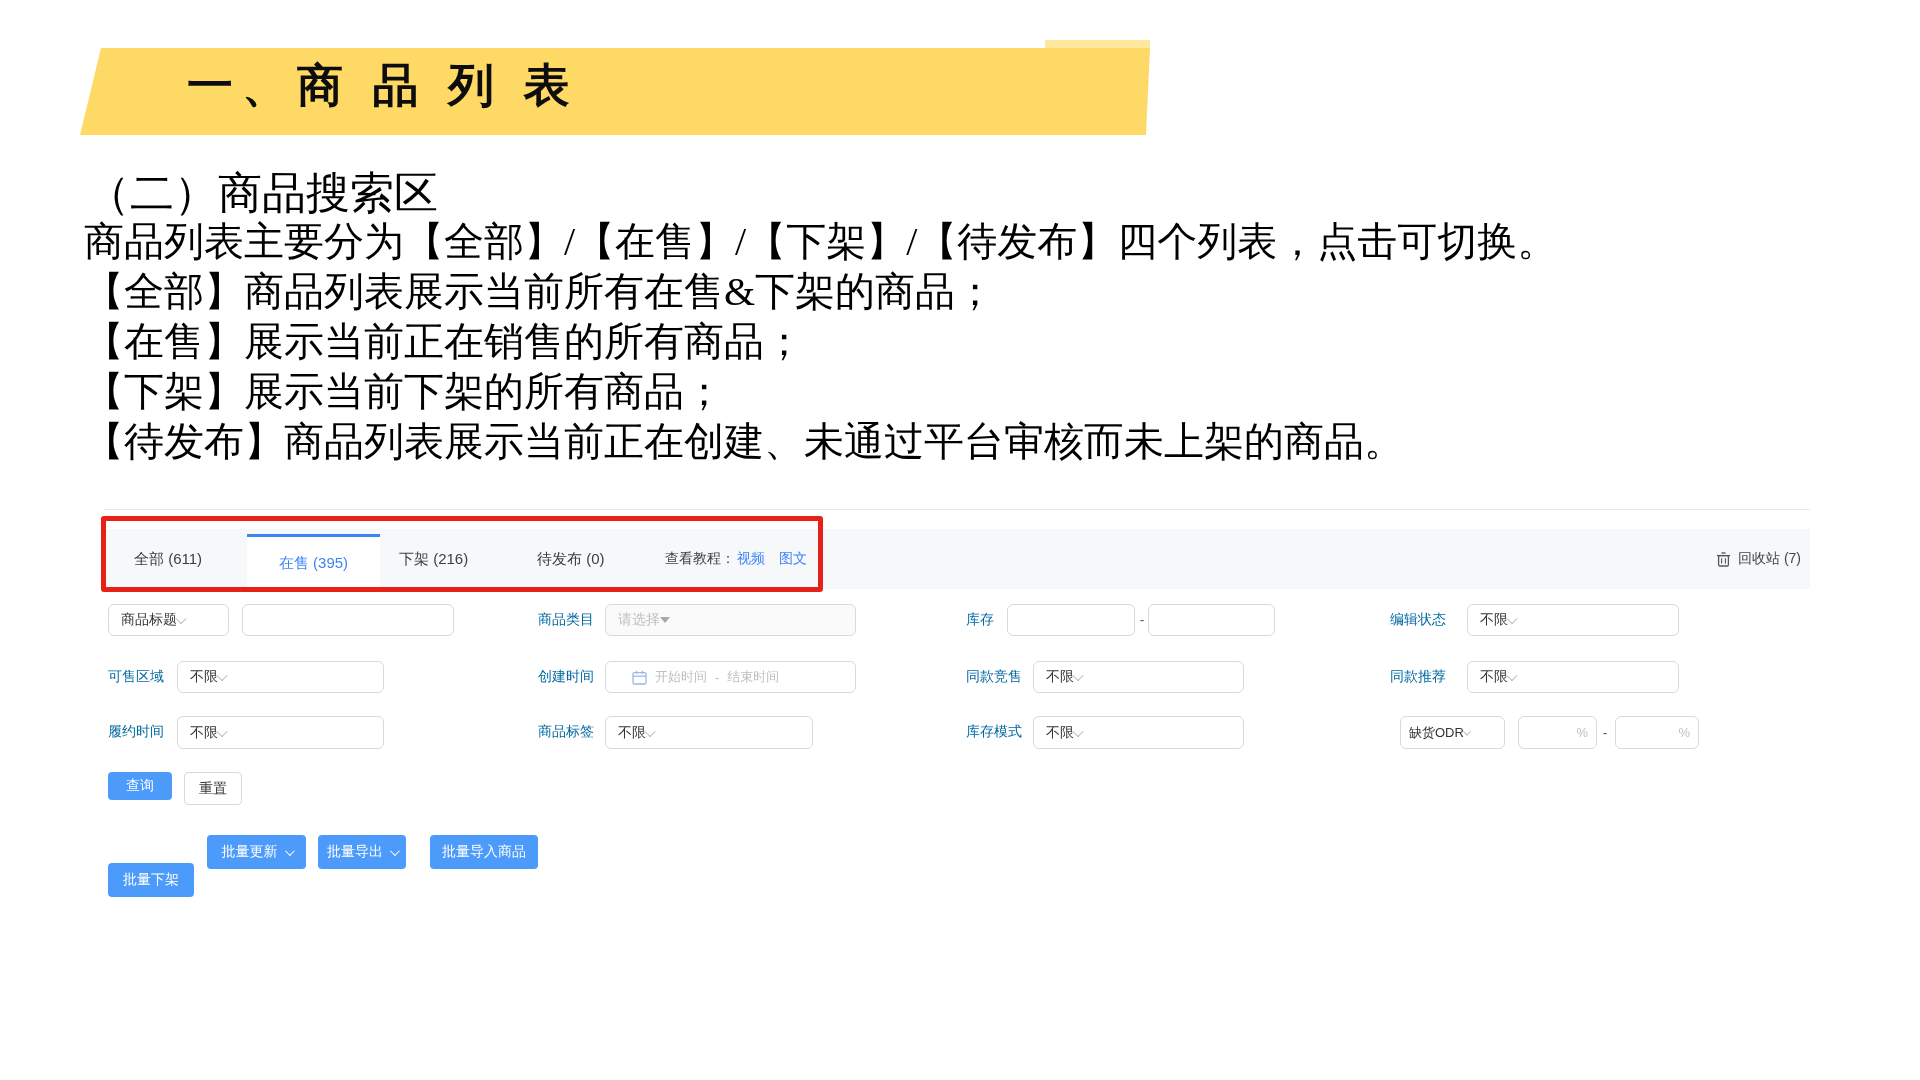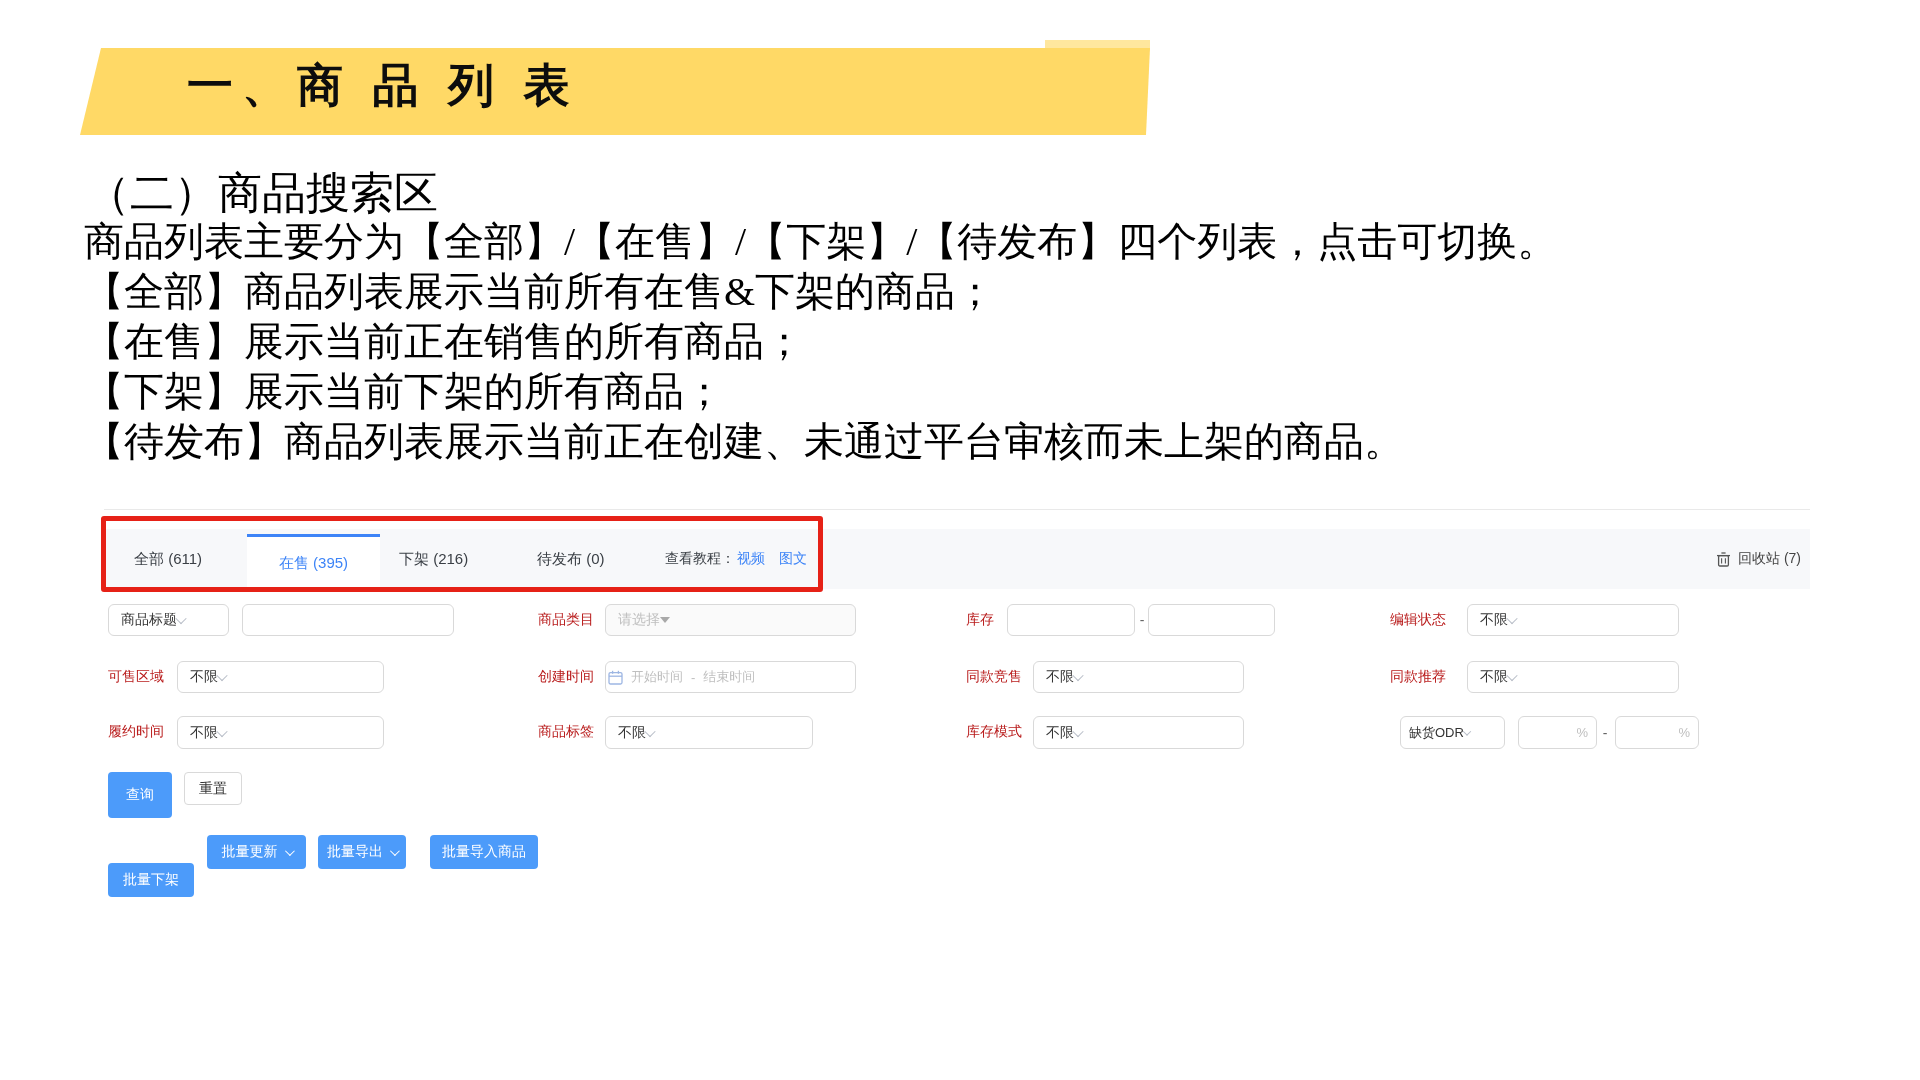--- a/index.html
+++ b/index.html
@@ -35,35 +35,35 @@
   .tutorial { position:absolute; left:561px; top:0; height:60px; display:flex;
               align-items:center; font-size:14px; color:#3a3f45; }
   .link-blue { color:#3D84F7; }
   .recycle { position:absolute; left:1612px; top:0; height:60px; display:flex;
              align-items:center; gap:7px; font-size:14px; color:#444; cursor:pointer; }
 
   .red-rect { left:101px; top:516px; width:722px; height:76px;
               border:5px solid #E62117; border-radius:3px; z-index:6; pointer-events:none; }
 
   
-  .lbl { height:32px; display:flex; align-items:center; font-size:14px; color:#b91c1c; }
+  .lbl { height:32px; display:flex; align-items:center; font-size:14px; color:#0369a1; }
   .box { height:32px; background:#fff; border:1px solid #d9d9d9; border-radius:6px;
          display:flex; align-items:center; font-size:14px; color:#333; }
   .box.sel { padding:0 12px; cursor:pointer; }
   .box.inp { padding:0 10px; }
   .ph { color:#bfbfbf; }
   .chev { width:8px; height:8px; border-right:1.5px solid #b6bcc6;
           border-bottom:1.5px solid #b6bcc6; transform:rotate(45deg) translate(-1px,-1px); }
   .chev.sm { width:6px; height:6px; }
   .tri { width:0; height:0; border-left:5px solid transparent;
          border-right:5px solid transparent; border-top:6px solid #a9a9a9; }
   .dash { height:32px; display:flex; align-items:center; justify-content:center;
           color:#666; font-size:14px; }
   .pct-inp { justify-content:flex-end; padding:0 8px; color:#bfbfbf; font-size:13px; }
-  .datebox { gap:8px; padding:0 2px; cursor:pointer; }
+  .datebox { gap:8px; padding:0 26px; cursor:pointer; }
   .datebox .ph { font-size:13px; }
 
   
   .btn { display:flex; align-items:center; justify-content:center; gap:7px;
          border-radius:4px; font-size:14px; cursor:pointer; }
   .btn-primary { background:#4C9BFA; color:#fff; border:none; }
   .btn-plain { background:#fff; color:#333; border:1px solid #d9d9d9; }
   .chev-w { width:7px; height:7px; border-right:1.6px solid #fff;
             border-bottom:1.6px solid #fff; transform:rotate(45deg) translateY(-2px); }
 </style>
@@ -190,21 +190,21 @@
   <span class="chev sm"></span>
 </div>
 <div class="abs box pct-inp" style="left:1518px; top:716px; width:79px; height:33px;">
   <span>%</span>
 </div>
 <div class="abs dash" style="left:1598px; top:716px; width:14px; height:33px;">-</div>
 <div class="abs box pct-inp" style="left:1615px; top:716px; width:84px; height:33px;">
   <span>%</span>
 </div>
 
-<div class="abs btn btn-primary" style="left:108px; top:772px; width:64px; height:46px;">
+<div class="abs btn btn-primary" style="left:108px; top:772px; width:64px; height:28px;">
   <span>查询</span>
 </div>
 <div class="abs btn btn-plain" style="left:184px; top:772px; width:58px; height:33px;">
   <span>重置</span>
 </div>
 
 <div class="abs btn btn-primary" style="left:108px; top:835px; width:86px; height:34px;margin-top:28px;">
   <span>批量下架</span>
 </div>
 <div class="abs btn btn-primary" style="left:207px; top:835px; width:99px; height:34px;">

